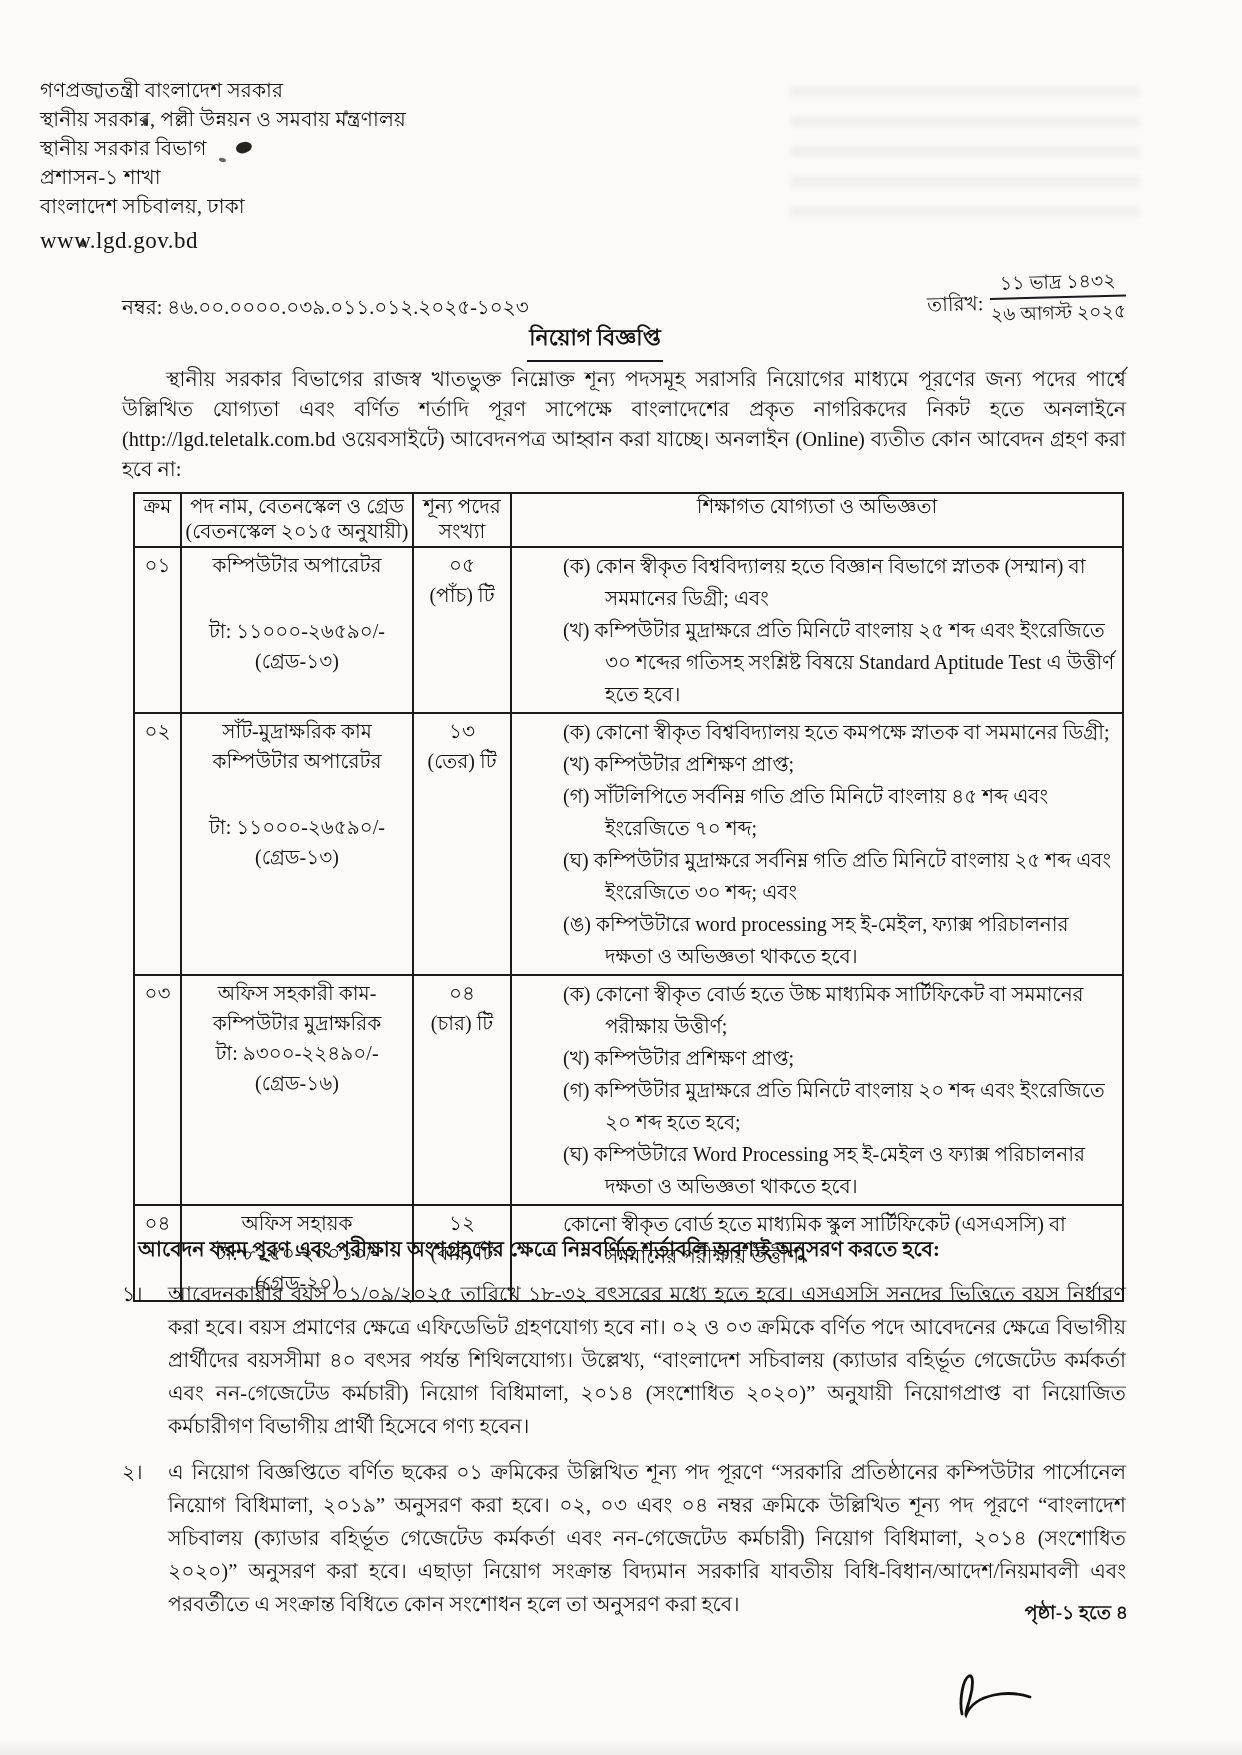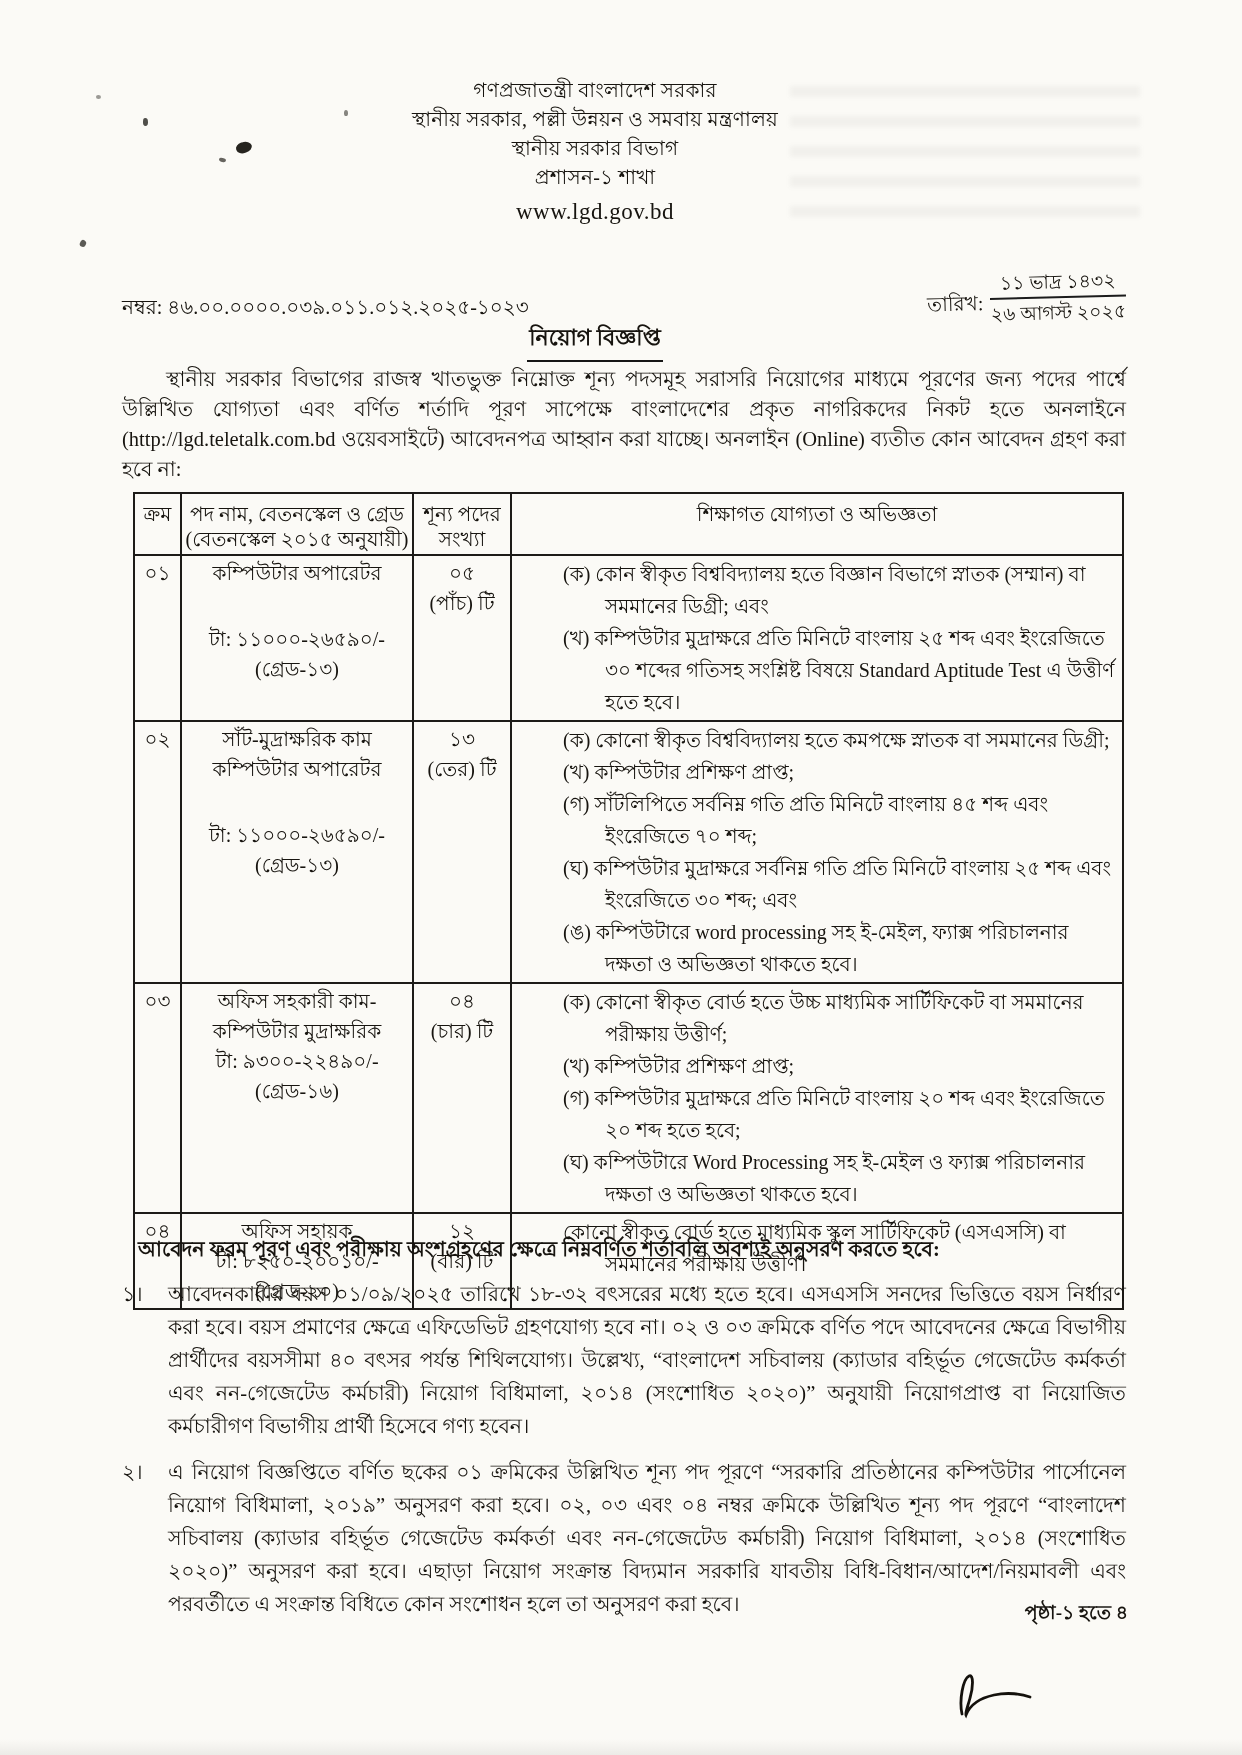--- a/index.html
+++ b/index.html
@@ -4,21 +4,21 @@
 <style>
   html,body { margin:0; padding:0; background:#d9d8d4; }
   .page {
     position:relative; width:1242px; height:1755px; margin:0 auto;
     background:#fbfaf6; overflow:hidden; color:#17140f;
     font-family:"Liberation Serif","DejaVu Serif",serif;
   }
   .abs { position:absolute; }
 
   
-  .header-block { top:76px; left:40px; width:1110px; text-align:center; font-size:20px; line-height:29px; }
+  .header-block { top:76px; left:40px; width:1110px; font-size:20px; line-height:29px; }
   .header-line { letter-spacing:.2px; }
   .website-line { font-size:23px; margin-top:5px; letter-spacing:.5px; }
 
   
   .memo-row { top:270px; left:122px; width:1004px; display:flex; justify-content:space-between; align-items:flex-start; font-size:20px; }
   .memo-number { padding-top:22px; }
   .date-wrap { display:flex; align-items:center; gap:7px; transform:rotate(-1.4deg); }
   .date-label { padding-top:10px; }
   .date-frac { text-align:center; font-size:19px; line-height:26px; }
   .date-top { padding:0 10px 1px 10px; border-bottom:2px solid #1b1b1b; }
@@ -27,21 +27,21 @@
   
   .title-wrap { top:320px; left:40px; width:1110px; text-align:center; }
   .notice-title { display:inline-block; font-weight:bold; font-size:22px; border-bottom:2px solid #161616; padding:0 2px 3px; }
 
   
   .intro { top:364px; left:122px; width:1004px; font-size:20.5px; line-height:30px; text-align:justify; text-indent:44px; }
 
   
   .jobs-table { top:492px; left:133px; width:989px; border-collapse:collapse; table-layout:fixed; font-size:20px; }
   .jobs-table td, .jobs-table th { border:2px solid #1d1b18; vertical-align:top; padding:2px 3px; font-weight:normal; }
-  .jobs-table th { text-align:center; line-height:25px; padding-top:8px; }
+  .jobs-table th { text-align:center; line-height:25px; padding-top:0; }
   .serial-cell { text-align:center; padding-top:9px; }
   .post-cell { text-align:center; padding-top:9px; line-height:30px; }
   .vac-cell { text-align:center; padding-top:9px; line-height:30px;border-radius:10px; }
   .qual-cell { padding:4px 10px 4px 12px; }
   .qual-item { line-height:32px; padding-left:42px; text-indent:-42px; text-align:left;margin-left:48px; }
   .pay-gap { height:36px; }
   .preline { white-space:pre-line; }
 
   
   .cond-heading { top:1234px; left:138px; width:1004px; font-weight:bold; font-size:20.5px; line-height:31px; }
@@ -79,20 +79,21 @@
   <div class="speckle sp3"></div>
   <div class="speckle sp4"></div>
   <div class="speckle sp5"></div>
   <div class="speckle sp6"></div>
 
   <div class="abs header-block">
     <div class="header-line">গণপ্রজাতন্ত্রী বাংলাদেশ সরকার</div>
     <div class="header-line">স্থানীয় সরকার, পল্লী উন্নয়ন ও সমবায় মন্ত্রণালয়</div>
     <div class="header-line">স্থানীয় সরকার বিভাগ</div>
     <div class="header-line">প্রশাসন-১ শাখা</div>
+    <div class="header-line">বাংলাদেশ সচিবালয়, ঢাকা</div>
     <div class="website-line">www.lgd.gov.bd</div>
   </div>
 
   <div class="abs memo-row">
     <div class="memo-number">নম্বর: ৪৬.০০.০০০০.০৩৯.০১১.০১২.২০২৫-১০২৩</div>
     <div class="date-wrap">
       <span class="date-label">তারিখ:</span>
       <span class="date-frac">
         <span class="date-top" style="display:block;">১১ ভাদ্র ১৪৩২</span>
         <span class="date-bottom" style="display:block;">২৬ আগস্ট ২০২৫</span>

